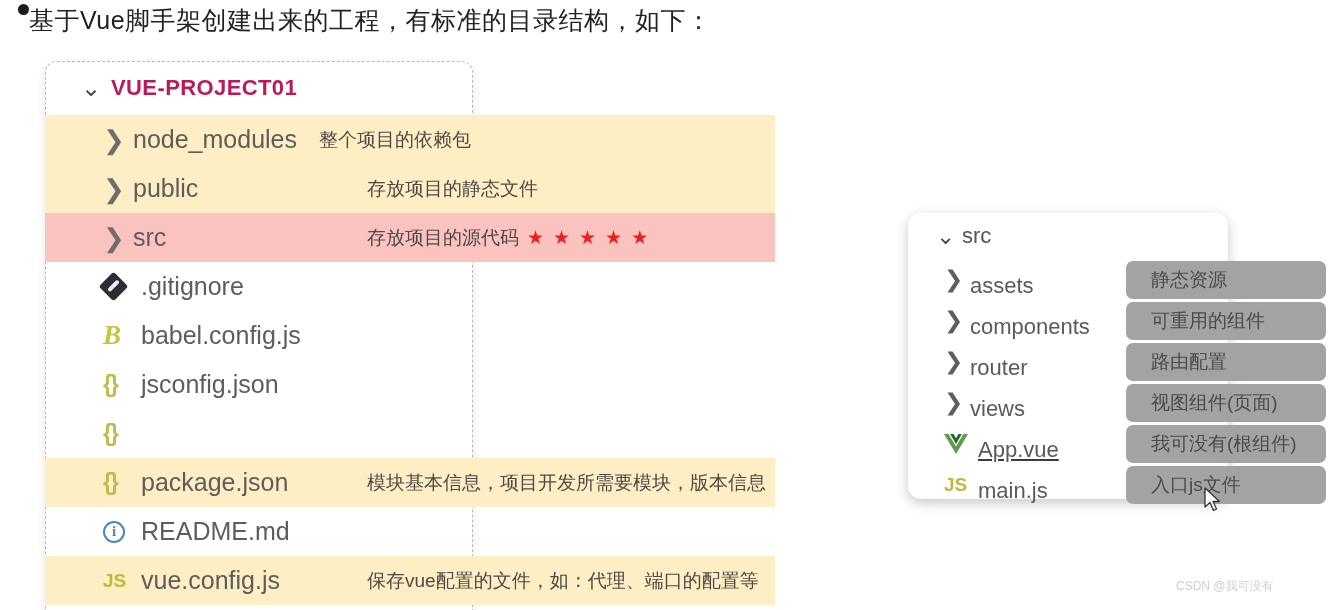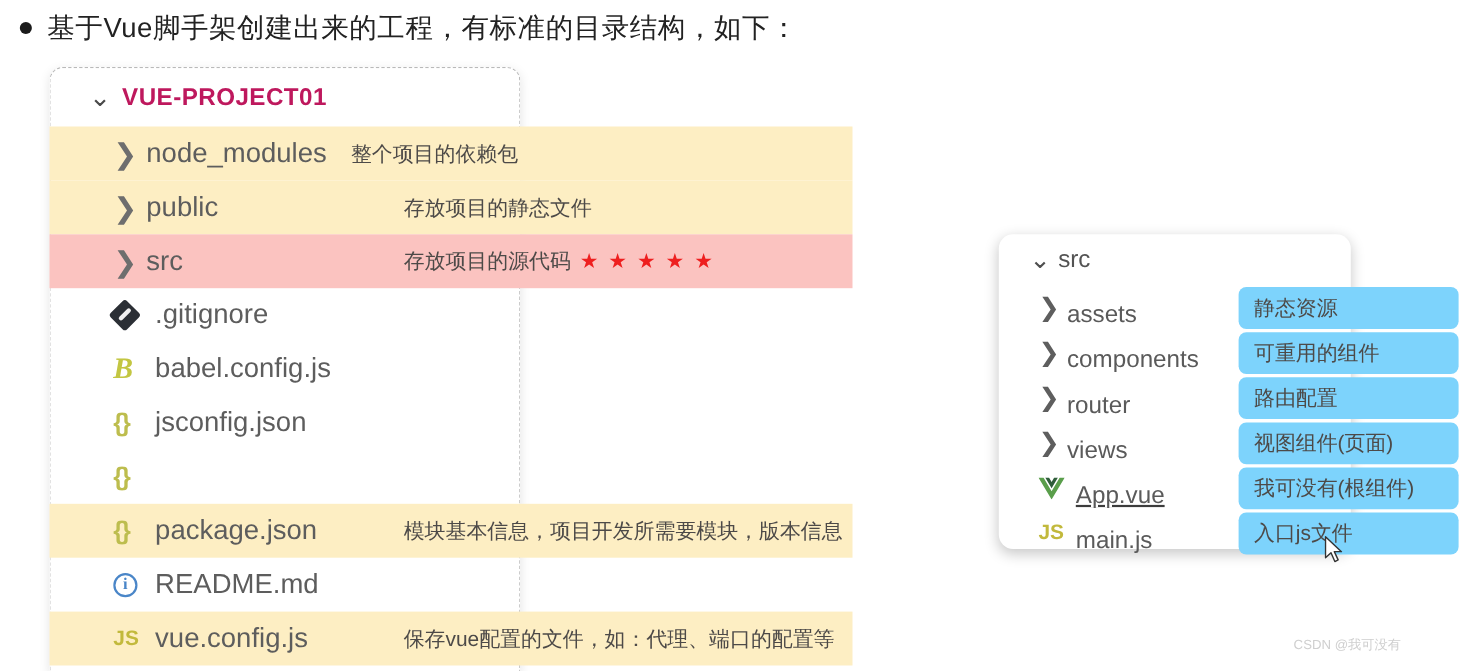--- a/index.html
+++ b/index.html
@@ -17,22 +17,21 @@
   }
 
   
   #headline {
     position: absolute;
     left: 18px;
     top: 4px;
     width: 1000px;
     height: 42px;
     display: flex;
-    align-items: center;
-    gap: 14px;
+    align-items: flex-start;
   }
   #headline .bullet {
     width: 11px;
     height: 11px;
     border-radius: 50%;
     background: #1b1b1b;
     flex: 0 0 auto;
   }
   #headline .text {
     font-size: 25px;
@@ -231,26 +230,26 @@
     font-size: 22px;
     color: #5a5a5a;
     white-space: nowrap;
     margin-top: 12px;
   }
   .rrow .tag {
     position: absolute;
     left: 218px;
     width: 200px;
     height: 38px;
-    background: #7dd3fc;
+    background: #a3a3a3;
     border-radius: 7px;
     display: flex;
     align-items: center;
     box-sizing: border-box;
-    padding-left: 14px;
+    padding-left: 25px;
     font-size: 19px;
     color: #4d4a48;
     white-space: nowrap;
   }
   #src-head {
     position: absolute;
     left: 908px;
     top: 213px;
     width: 320px;
     height: 46px;

